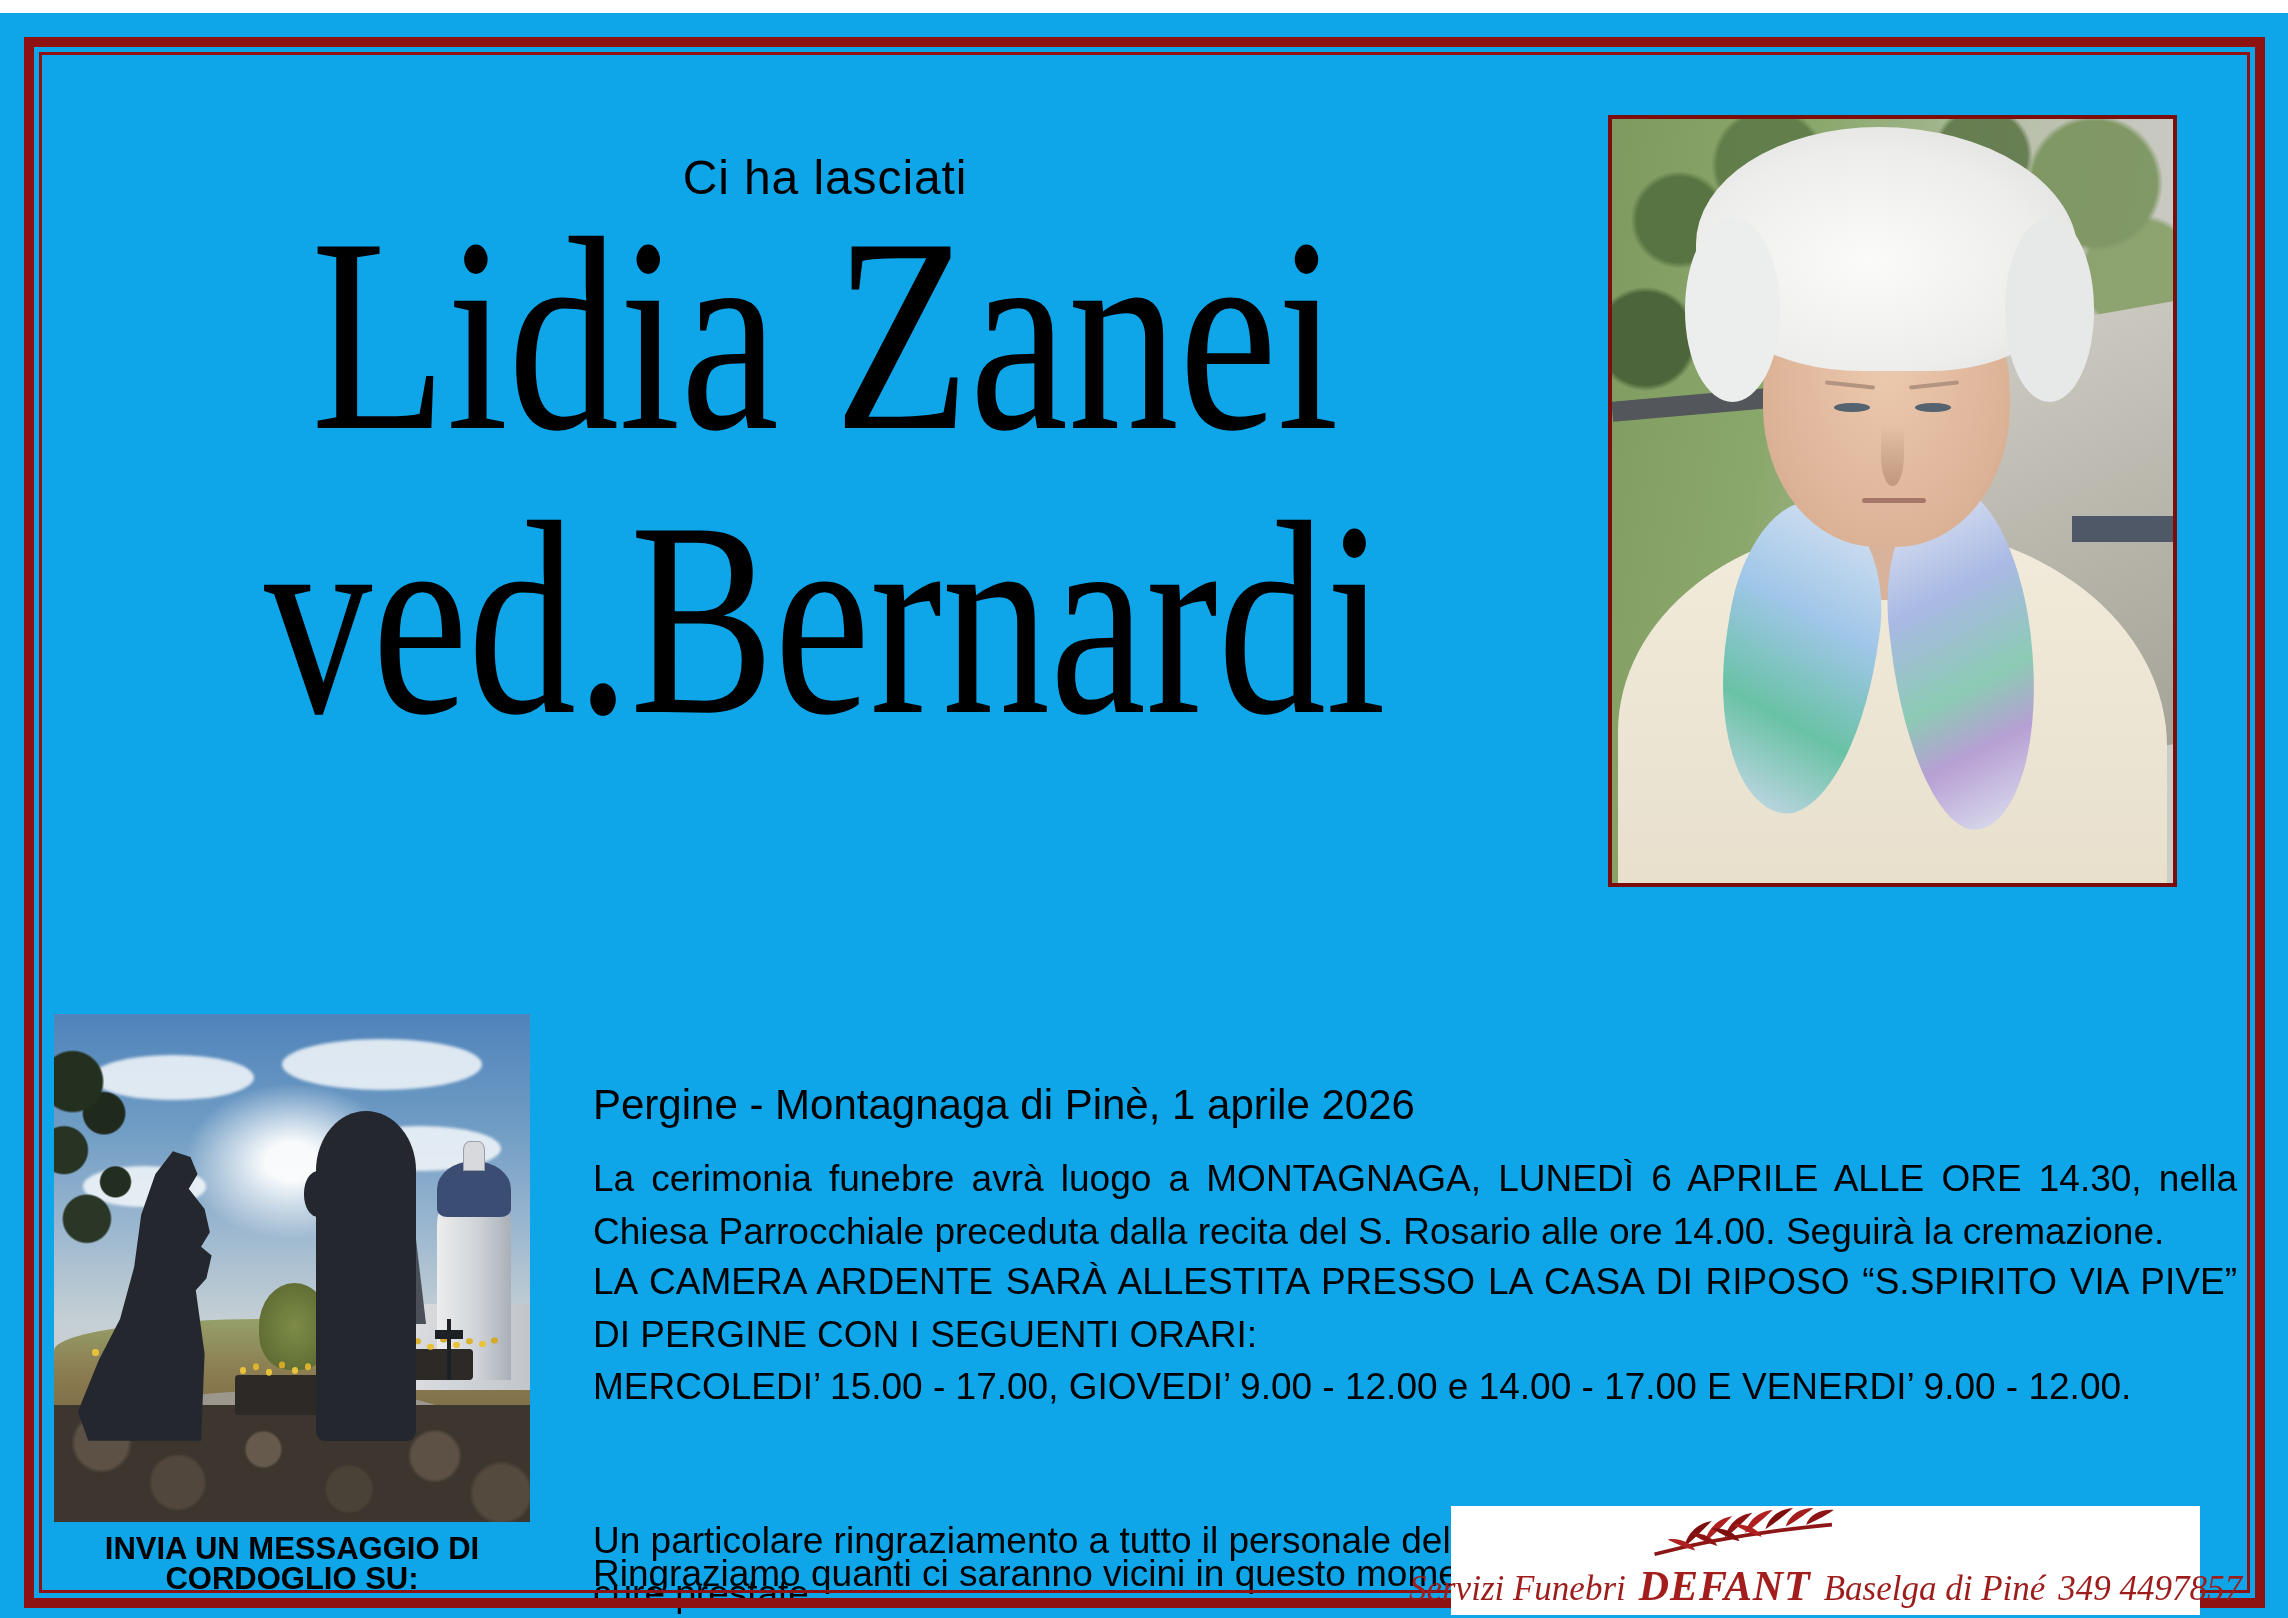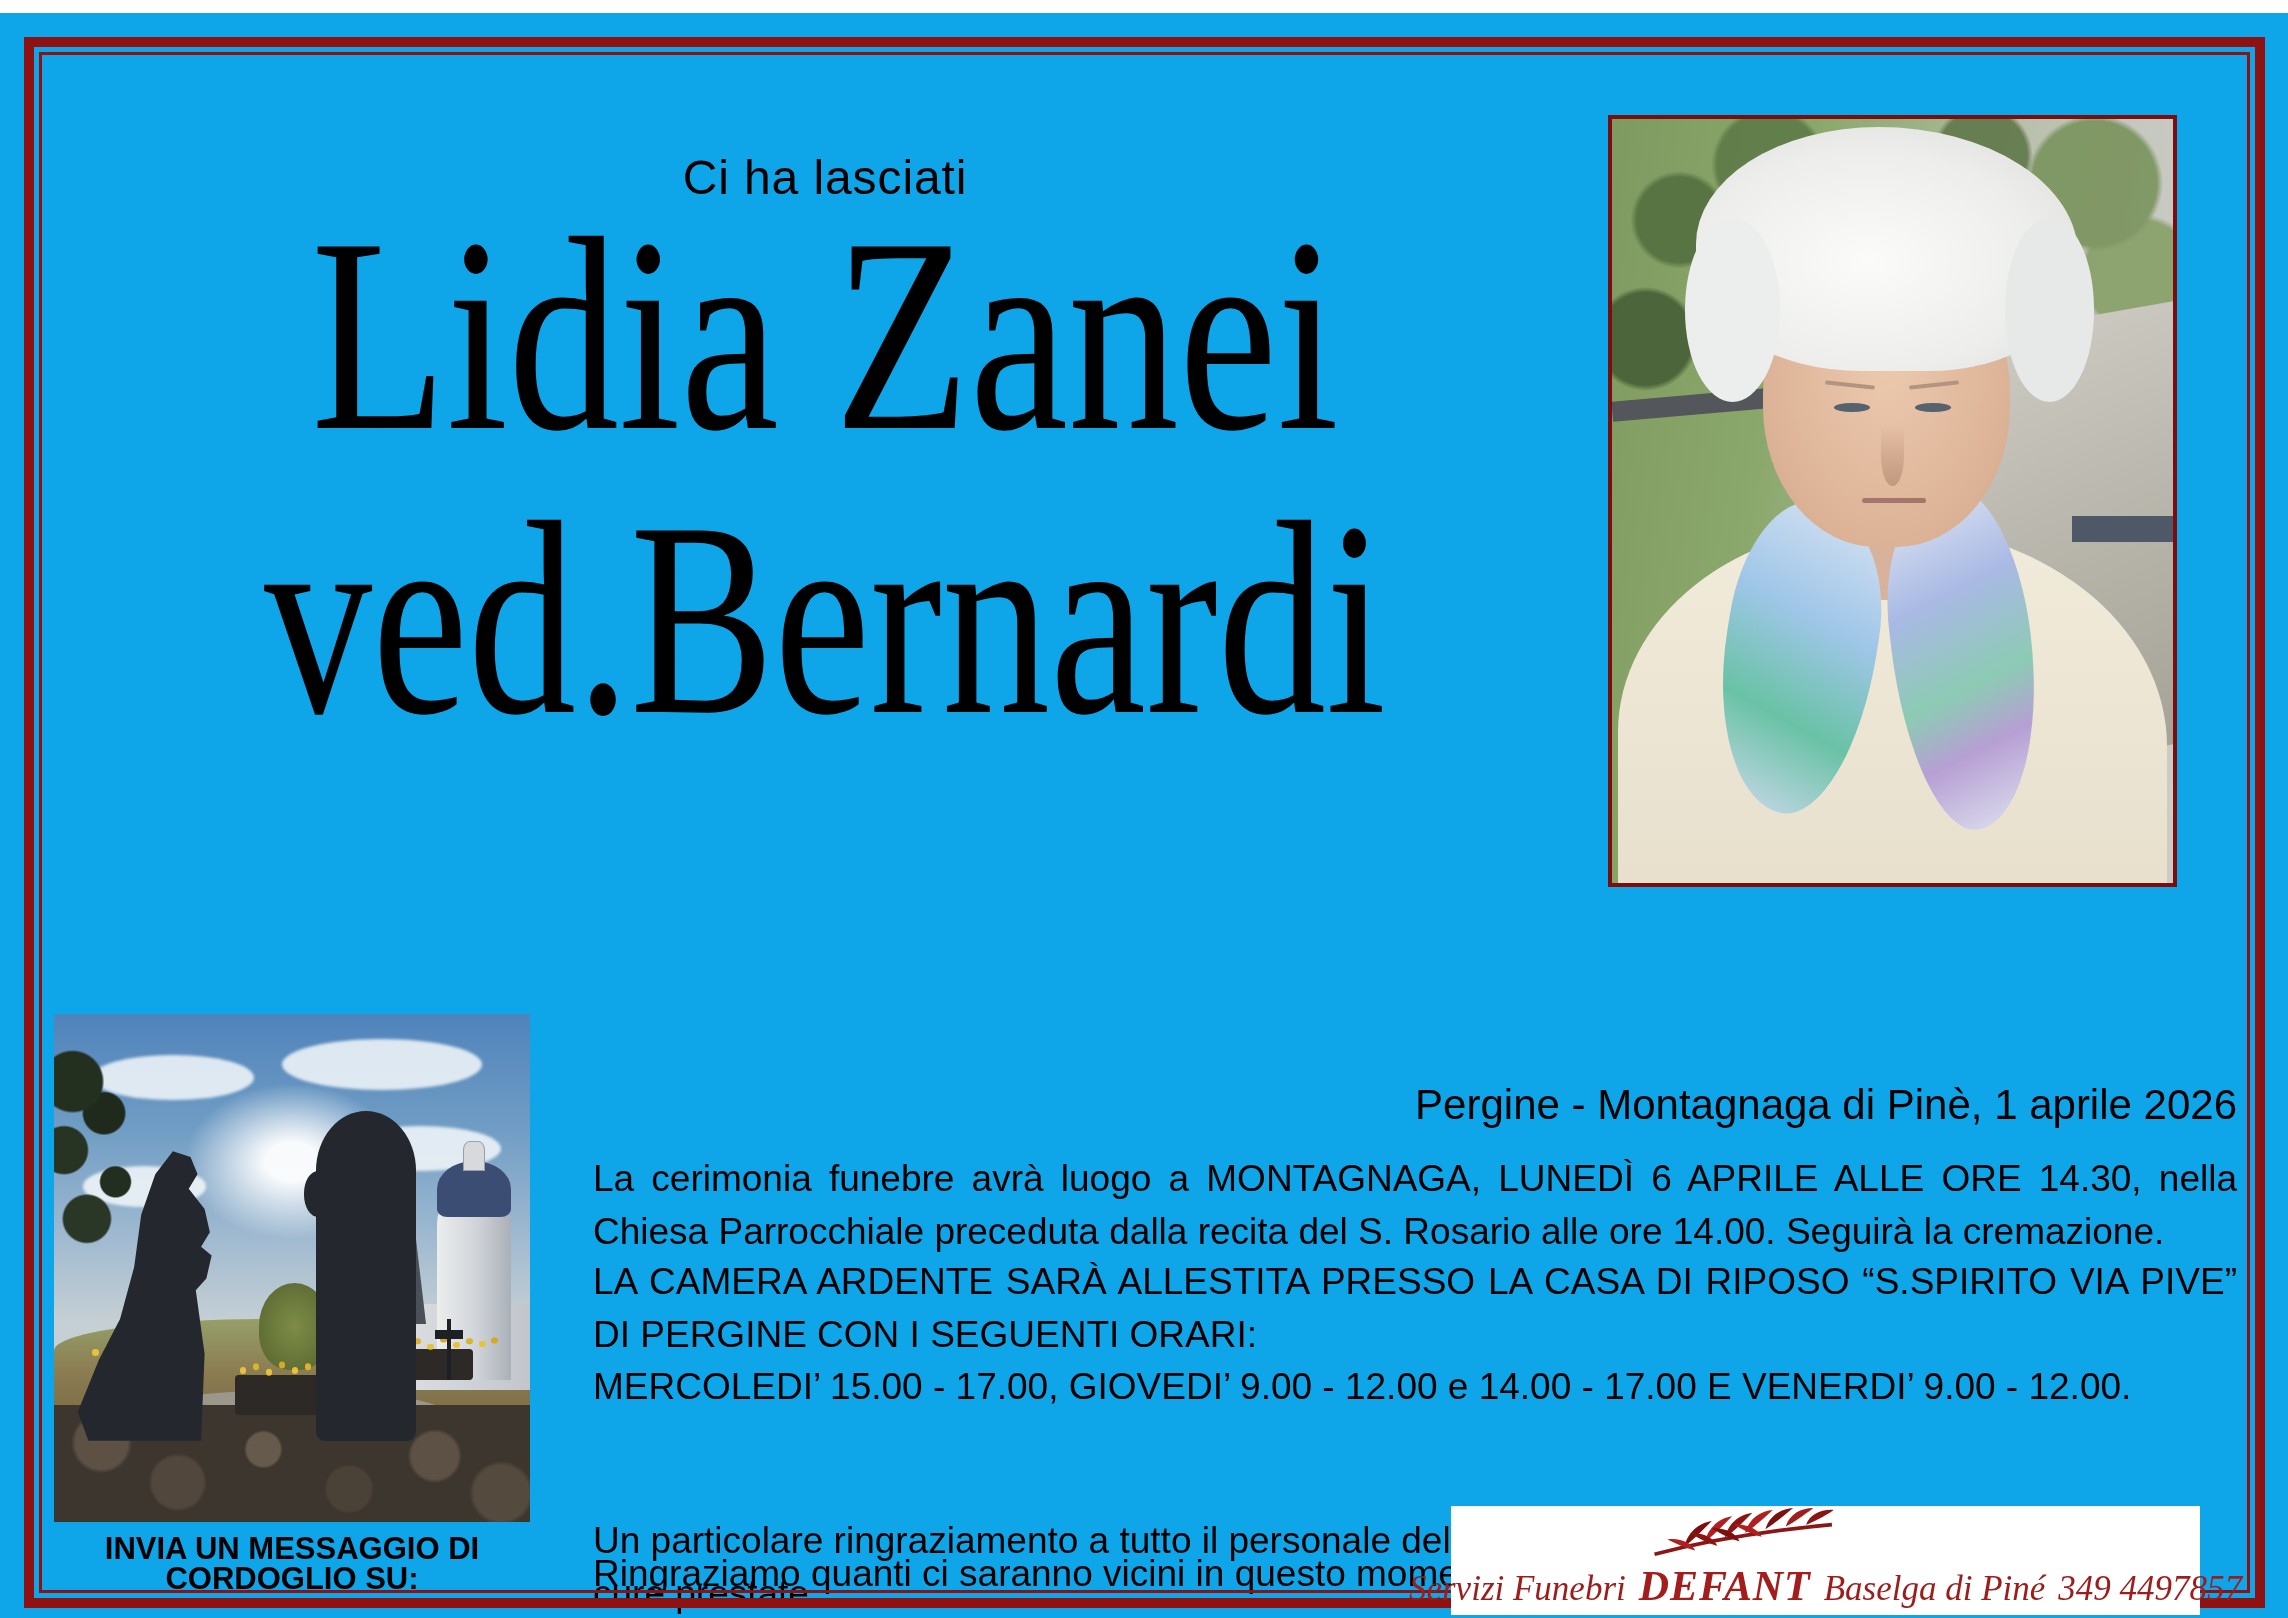--- a/index.html
+++ b/index.html
@@ -19,21 +19,21 @@
         font-family:"Liberation Serif",serif;font-size:277px;line-height:277px;}
   .name1{top:183px;transform:scaleX(0.80);}
   .name2{top:467px;transform:scaleX(0.78);}
   .age{position:absolute;left:43px;top:773px;width:1564px;text-align:center;
         font-family:"Liberation Serif",serif;font-weight:bold;font-size:78px;}
 
   
   .para{position:absolute;left:593px;width:1644px;font-size:37px;line-height:53px;
         text-align:justify;}
   .p-family{top:938px;}
-  .p-dateline{top:1065px;text-align:right;font-size:42px;}
+  .p-dateline{top:1065px;text-align:left;font-size:42px;}
   .p-ceremony{top:1139px;}
   .p-wake{top:1242px;}
   .p-hours{top:1347px;text-align:left;}
   .p-donations{top:1407px;}
   .p-thanks{top:1501px;text-align:left;}
   .p-closing{top:1534px;text-align:left;}
   .b{font-weight:normal;}
 
   
   .portrait{position:absolute;left:1608px;top:102px;width:569px;height:772px;

